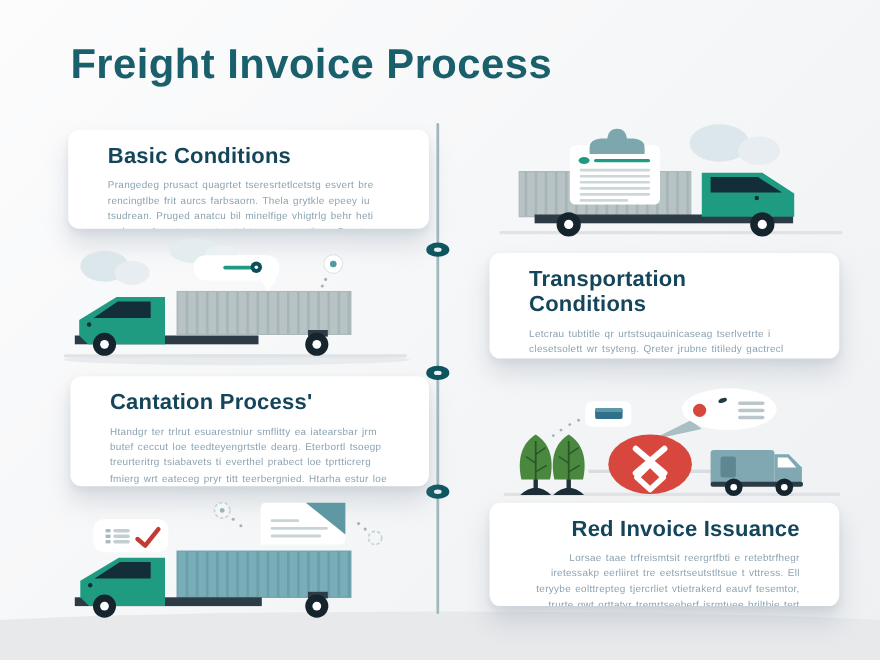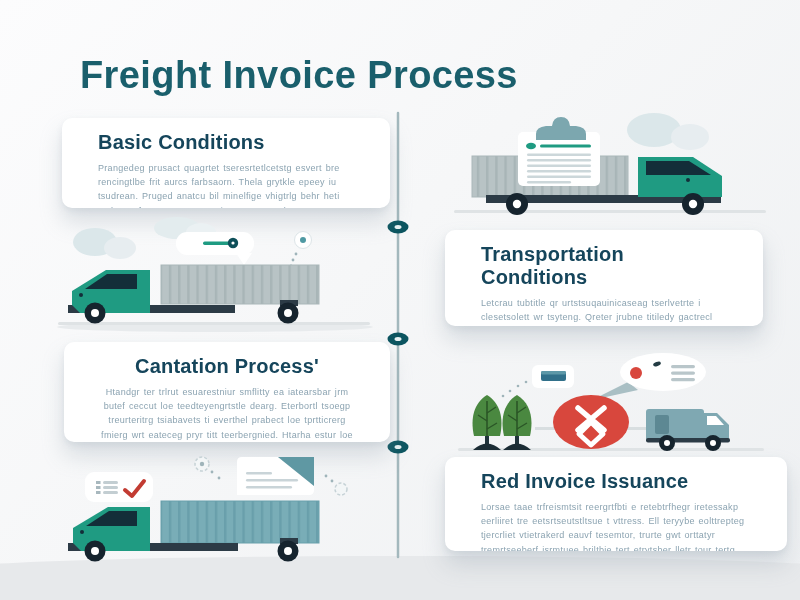--- a/index.html
+++ b/index.html
@@ -6,34 +6,34 @@
   .canvas{
     position:relative;width:800px;height:600px;overflow:hidden;
     background:linear-gradient(135deg,#fcfcfd 0%,#f6f7f8 45%,#eef0f2 100%);
     font-family:"Liberation Sans", sans-serif;
   }
   .ground-band{
     position:absolute;left:-60px;top:556px;width:920px;height:60px;
     background:#e7e9eb;border-radius:100% 100% 0 0 / 30px 30px 0 0;
   }
   .title{
-    position:absolute;left:64px;top:38px;margin:16px;
+    position:absolute;left:64px;top:38px;margin:0;
     font-size:38px;font-weight:800;color:#1a5f6c;letter-spacing:.4px;
   }
   .card{
     position:absolute;background:#ffffff;border-radius:10px;
     box-shadow:0 14px 22px rgba(145,160,172,.30),0 3px 6px rgba(145,160,172,.16);
     padding:13px 36px;box-sizing:border-box;overflow:hidden;
   }
   .card h2{margin:0 0 7px;font-size:20px;font-weight:700;color:#15455b;letter-spacing:.2px;}
   .card p{margin:0;font-size:9px;line-height:1.58;color:#8ba3b1;letter-spacing:.3px;word-spacing:1px;}
   .card-basic{left:62px;top:118px;width:328px;height:90px;}
   .card-trans{left:445px;top:230px;width:318px;height:96px;}
-  .card-cant{left:64px;top:342px;width:326px;height:100px;text-align:center;}
-  .card-red{left:445px;top:457px;width:342px;height:94px;}
+  .card-cant{left:64px;top:342px;width:326px;height:100px;}
+  .card-red{left:445px;top:457px;width:318px;height:94px;text-align:right;}
   .illo{position:absolute;}
   .illo-a{left:440px;top:100px;}
   .illo-b{left:40px;top:215px;}
   .illo-c{left:440px;top:340px;}
   .illo-d{left:40px;top:445px;}
   .timeline{position:absolute;left:383px;top:105px;}
 </style>
 </head>
 <body>
 

